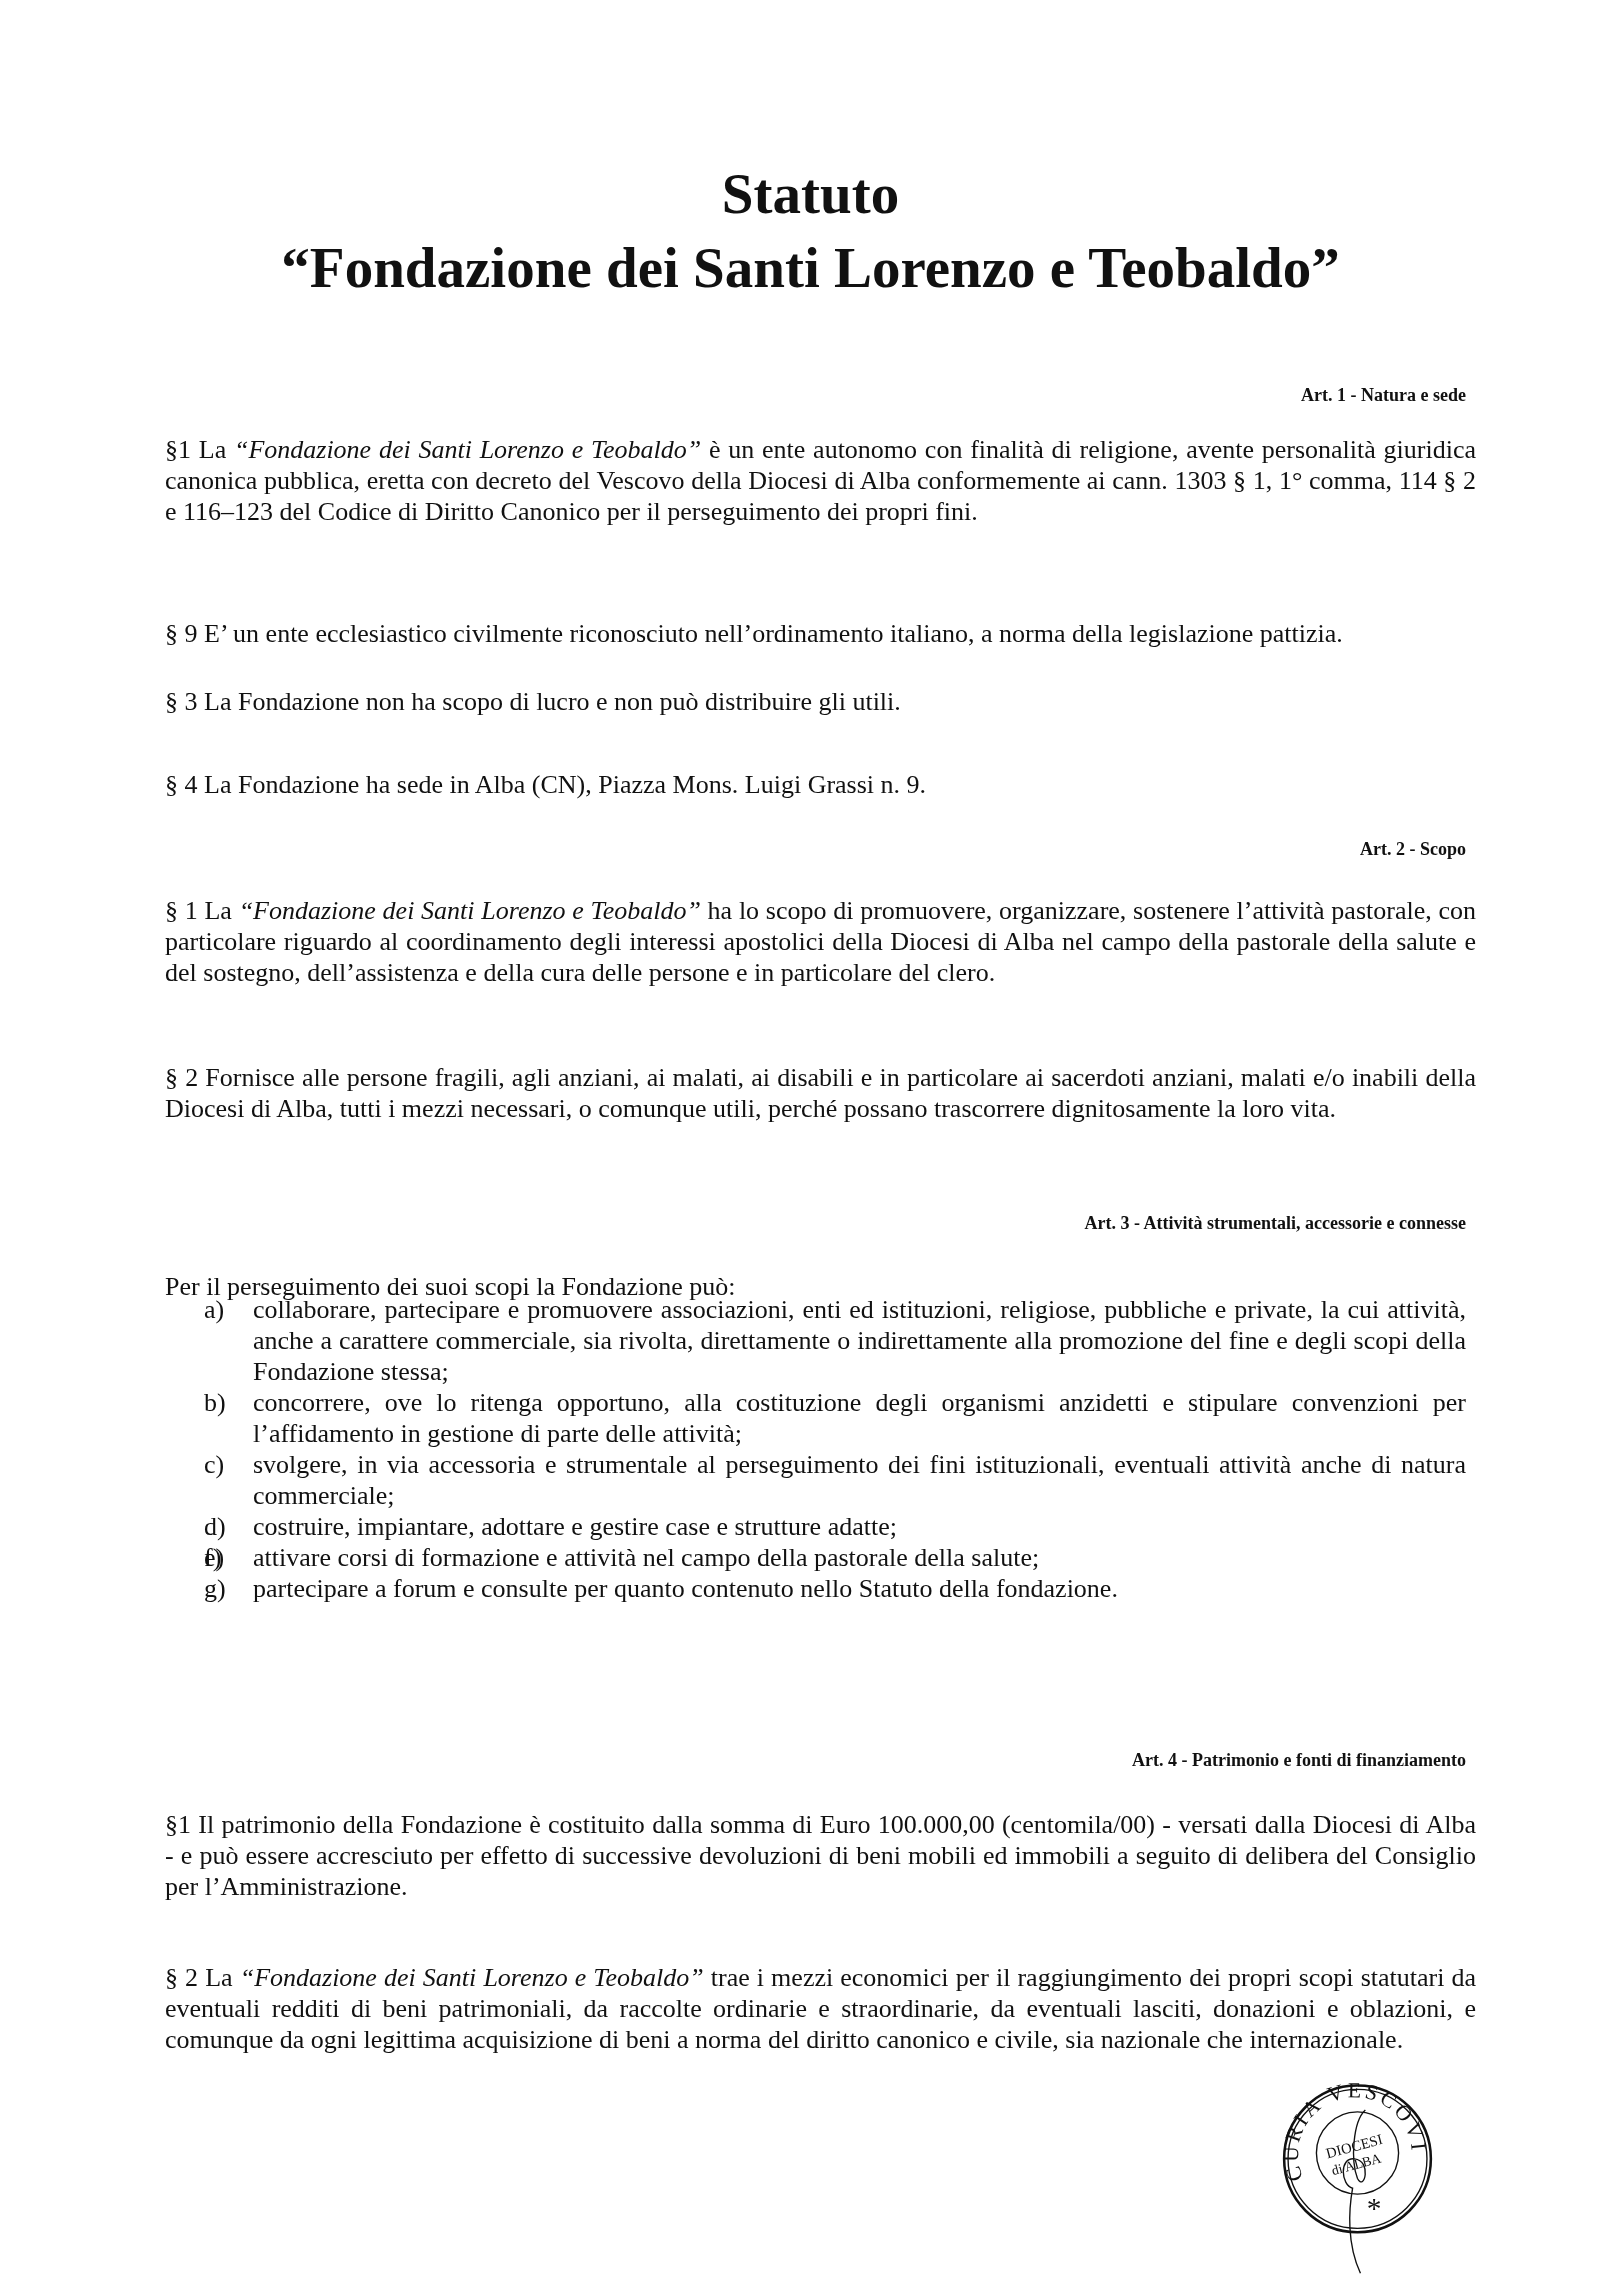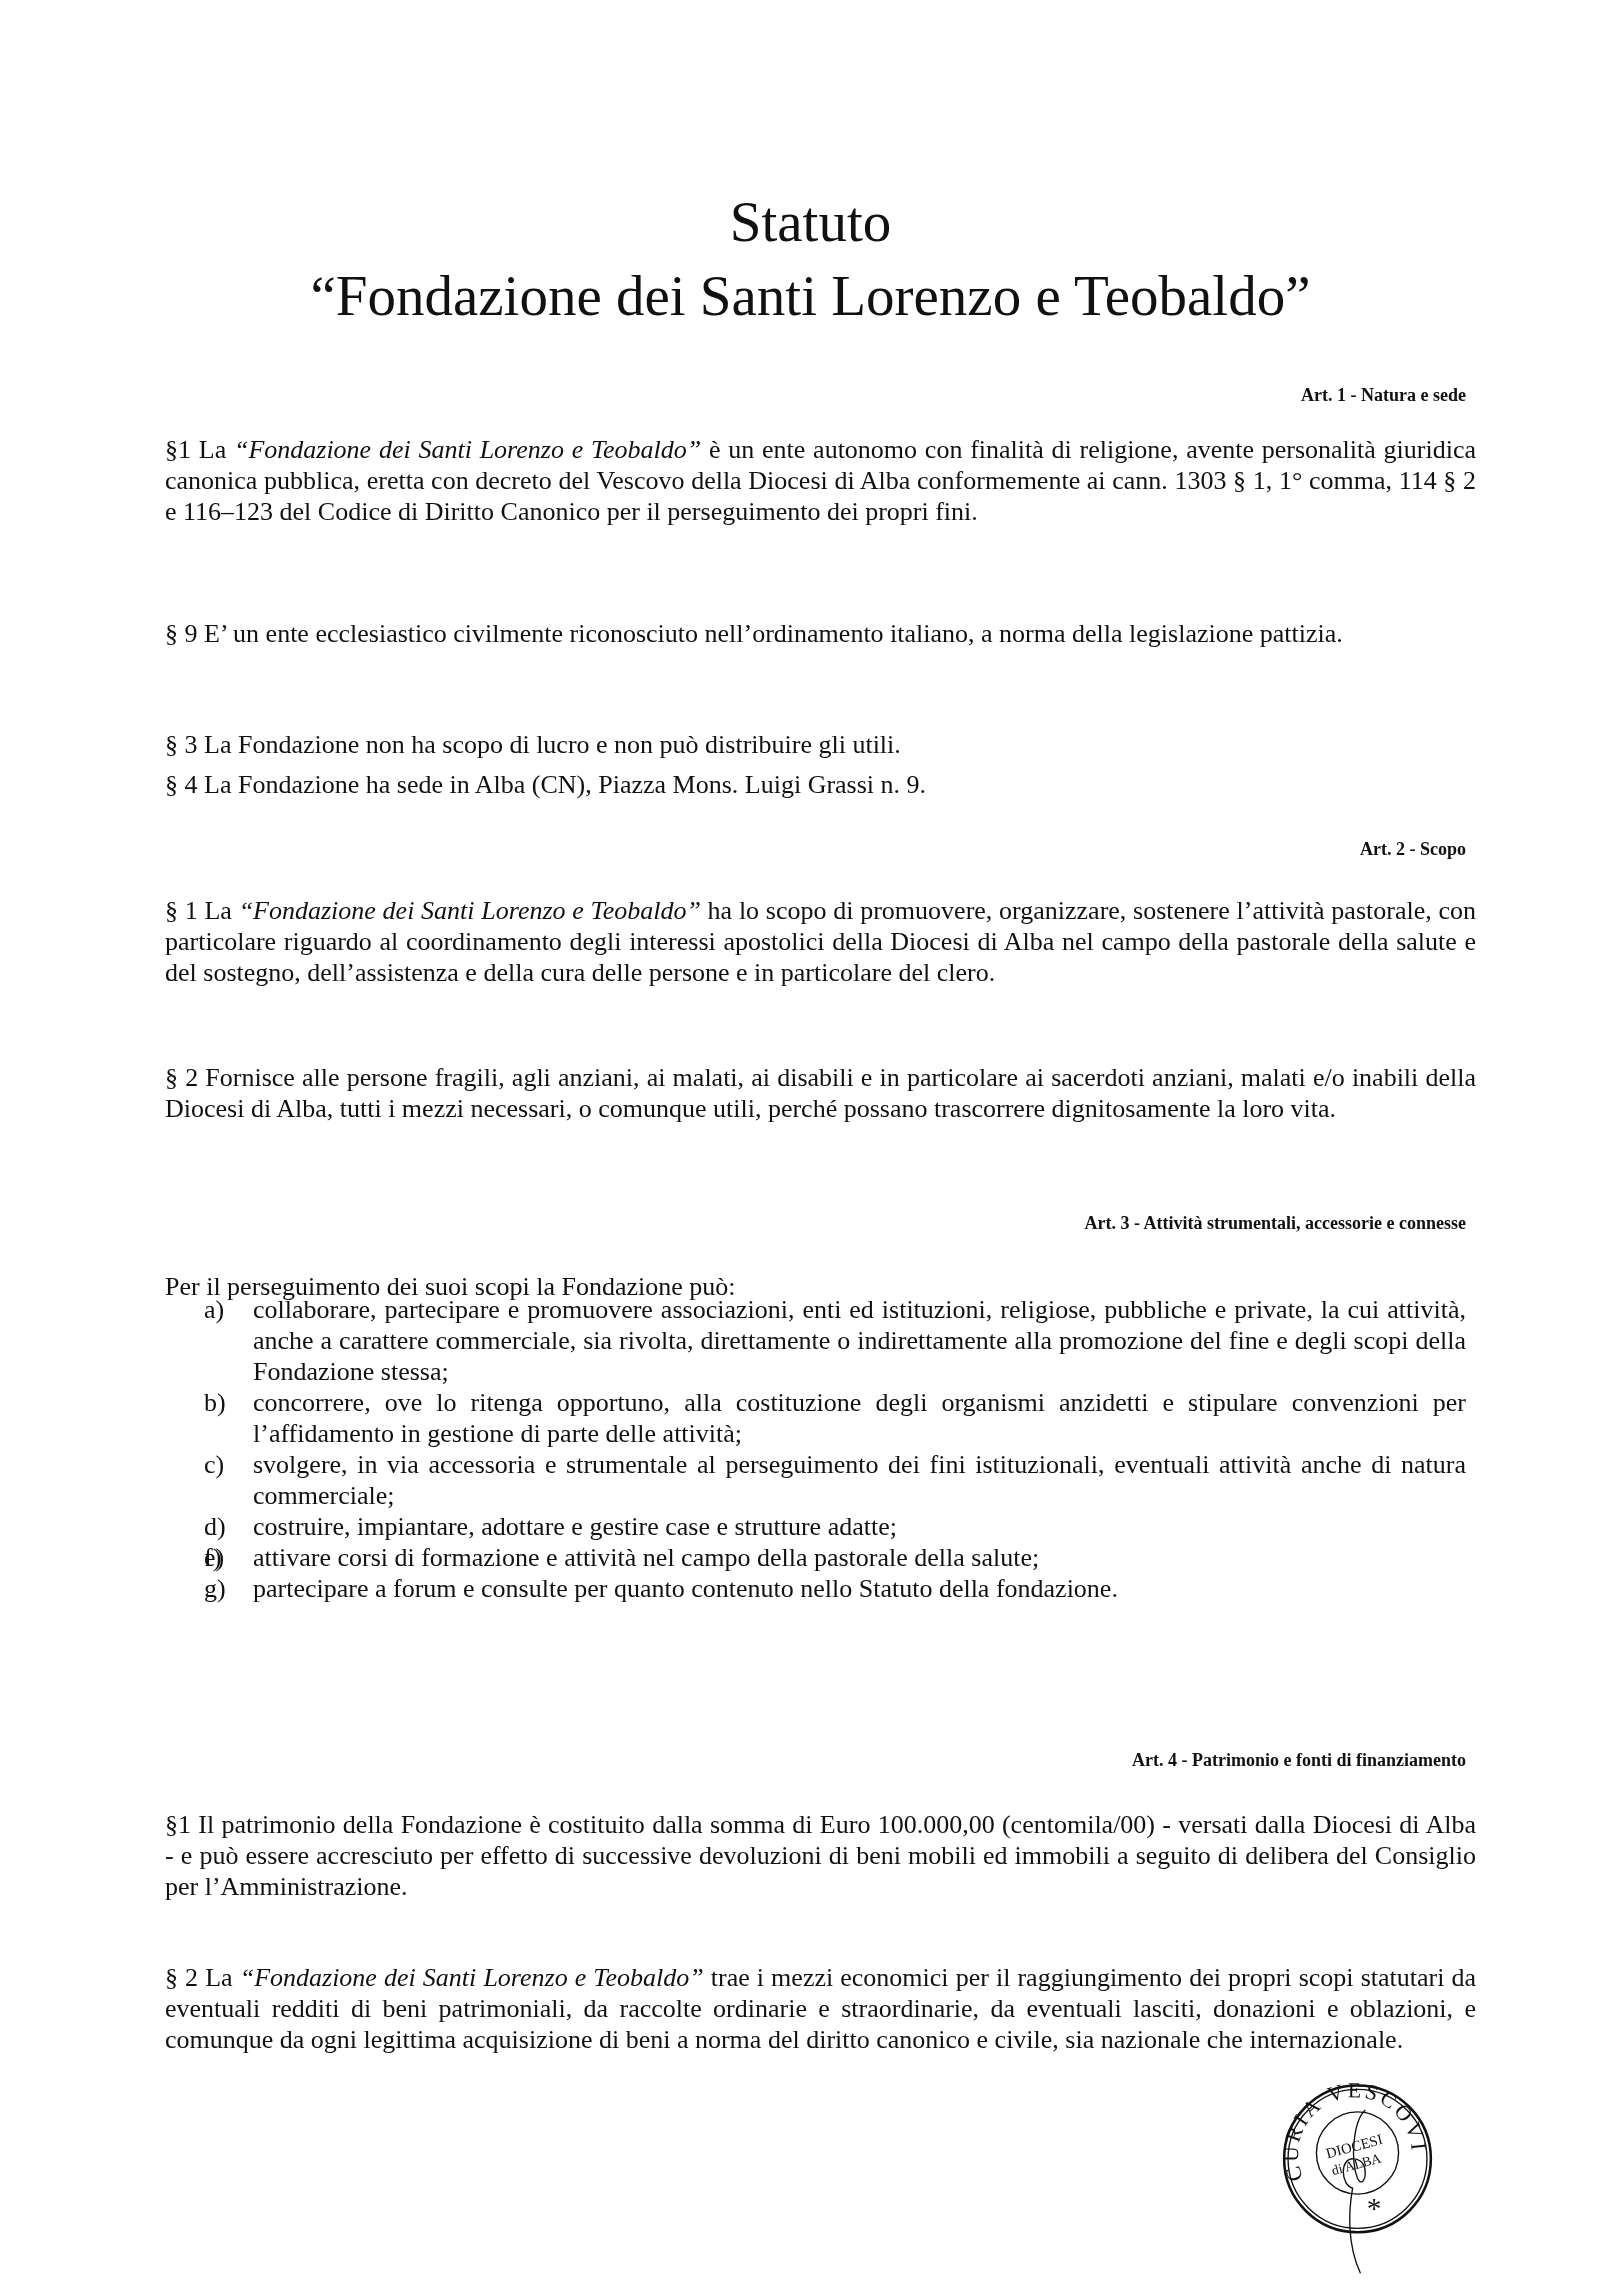--- a/index.html
+++ b/index.html
@@ -15,24 +15,23 @@
     position: absolute;
     left: 155px;
     top: 0;
     width: 1311px;
   }
   .title-block {
     position: absolute;
     left: 0; top: 157px;
     width: 1311px;
     text-align: center;
-    font-weight: normal;
+    font-weight: bold;
     font-size: 57px;
     line-height: 74px;
-    margin-top: 28px;
   }
   .title-line { display: block; }
   .art-heading {
     position: absolute;
     left: 0; width: 1311px;
     text-align: right;
     font-weight: bold;
     font-size: 18px;
     line-height: 30px;
   }
@@ -81,21 +80,21 @@
     <span class="title-line">Statuto</span>
     <span class="title-line">“Fondazione dei Santi Lorenzo e Teobaldo”</span>
   </div>
 
   <div class="art-heading" style="top:380px;">Art. 1 - Natura e sede</div>
 
   <p class="para" style="top:424px;"><span>§1 La </span><i>“Fondazione dei Santi Lorenzo e Teobaldo”</i><span> è un ente autonomo con finalità di religione, avente personalità giuridica canonica pubblica, eretta con decreto del Vescovo della Diocesi di Alba conformemente ai cann. 1303 § 1, 1° comma, 114 § 2 e 116–123 del Codice di Diritto Canonico per il perseguimento dei propri fini.</span></p>
 
   <p class="para" style="top:608px;">§ 9 E’ un ente ecclesiastico civilmente riconosciuto nell’ordinamento italiano, a norma della legislazione pattizia.</p>
 
-  <p class="para" style="top:719px;">§ 3 La Fondazione non ha scopo di lucro e non può distribuire gli utili.</p>
+  <p class="para" style="top:676px;">§ 3 La Fondazione non ha scopo di lucro e non può distribuire gli utili.</p>
 
   <p class="para" style="top:759px;">§ 4 La Fondazione ha sede in Alba (CN), Piazza Mons. Luigi Grassi n. 9.</p>
 
   <div class="art-heading" style="top:834px;">Art. 2 - Scopo</div>
 
   <p class="para" style="top:885px;"><span>§ 1 La </span><i>“Fondazione dei Santi Lorenzo e Teobaldo”</i><span> ha lo scopo di promuovere, organizzare, sostenere l’attività pastorale, con particolare riguardo al coordinamento degli interessi apostolici della Diocesi di Alba nel campo della pastorale della salute e del sostegno, dell’assistenza e della cura delle persone e in particolare del clero.</span></p>
 
   <p class="para" style="top:1052px;">§ 2 Fornisce alle persone fragili, agli anziani, ai malati, ai disabili e in particolare ai sacerdoti anziani, malati e/o inabili della Diocesi di Alba, tutti i mezzi necessari, o comunque utili, perché possano trascorrere dignitosamente la loro vita.</p>
 
   <div class="art-heading" style="top:1208px;">Art. 3 - Attività strumentali, accessorie e connesse</div>

